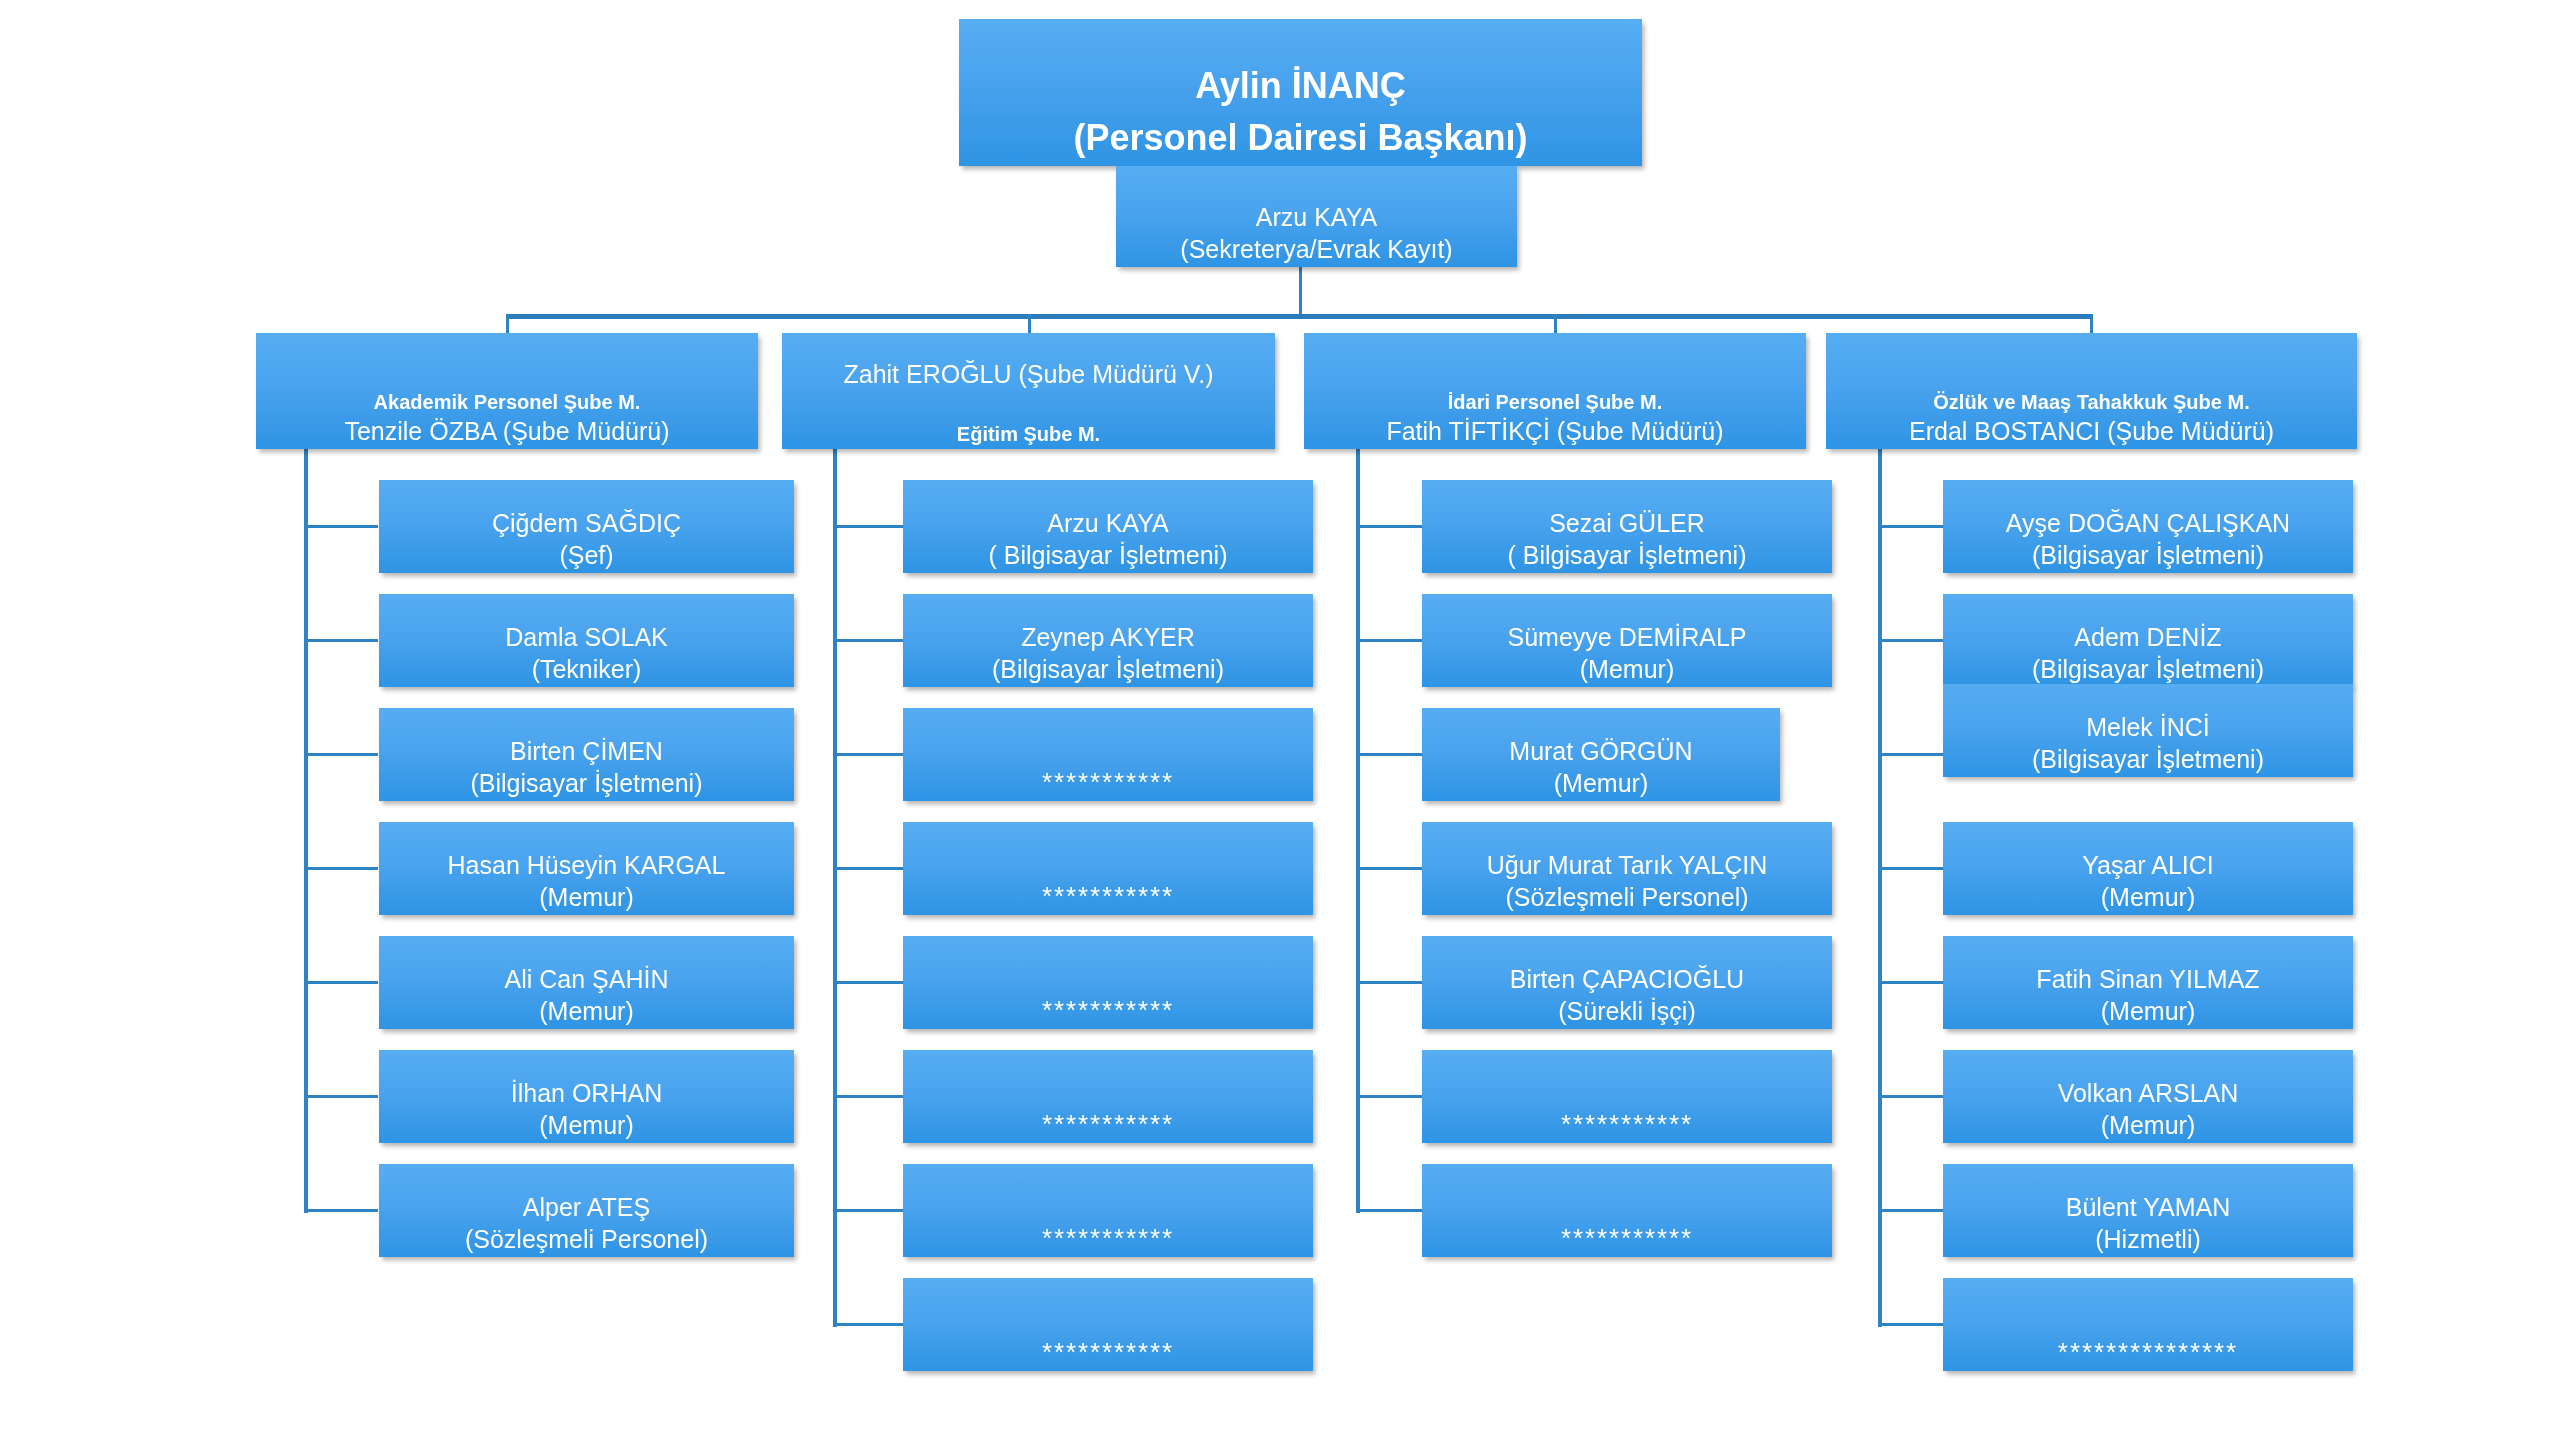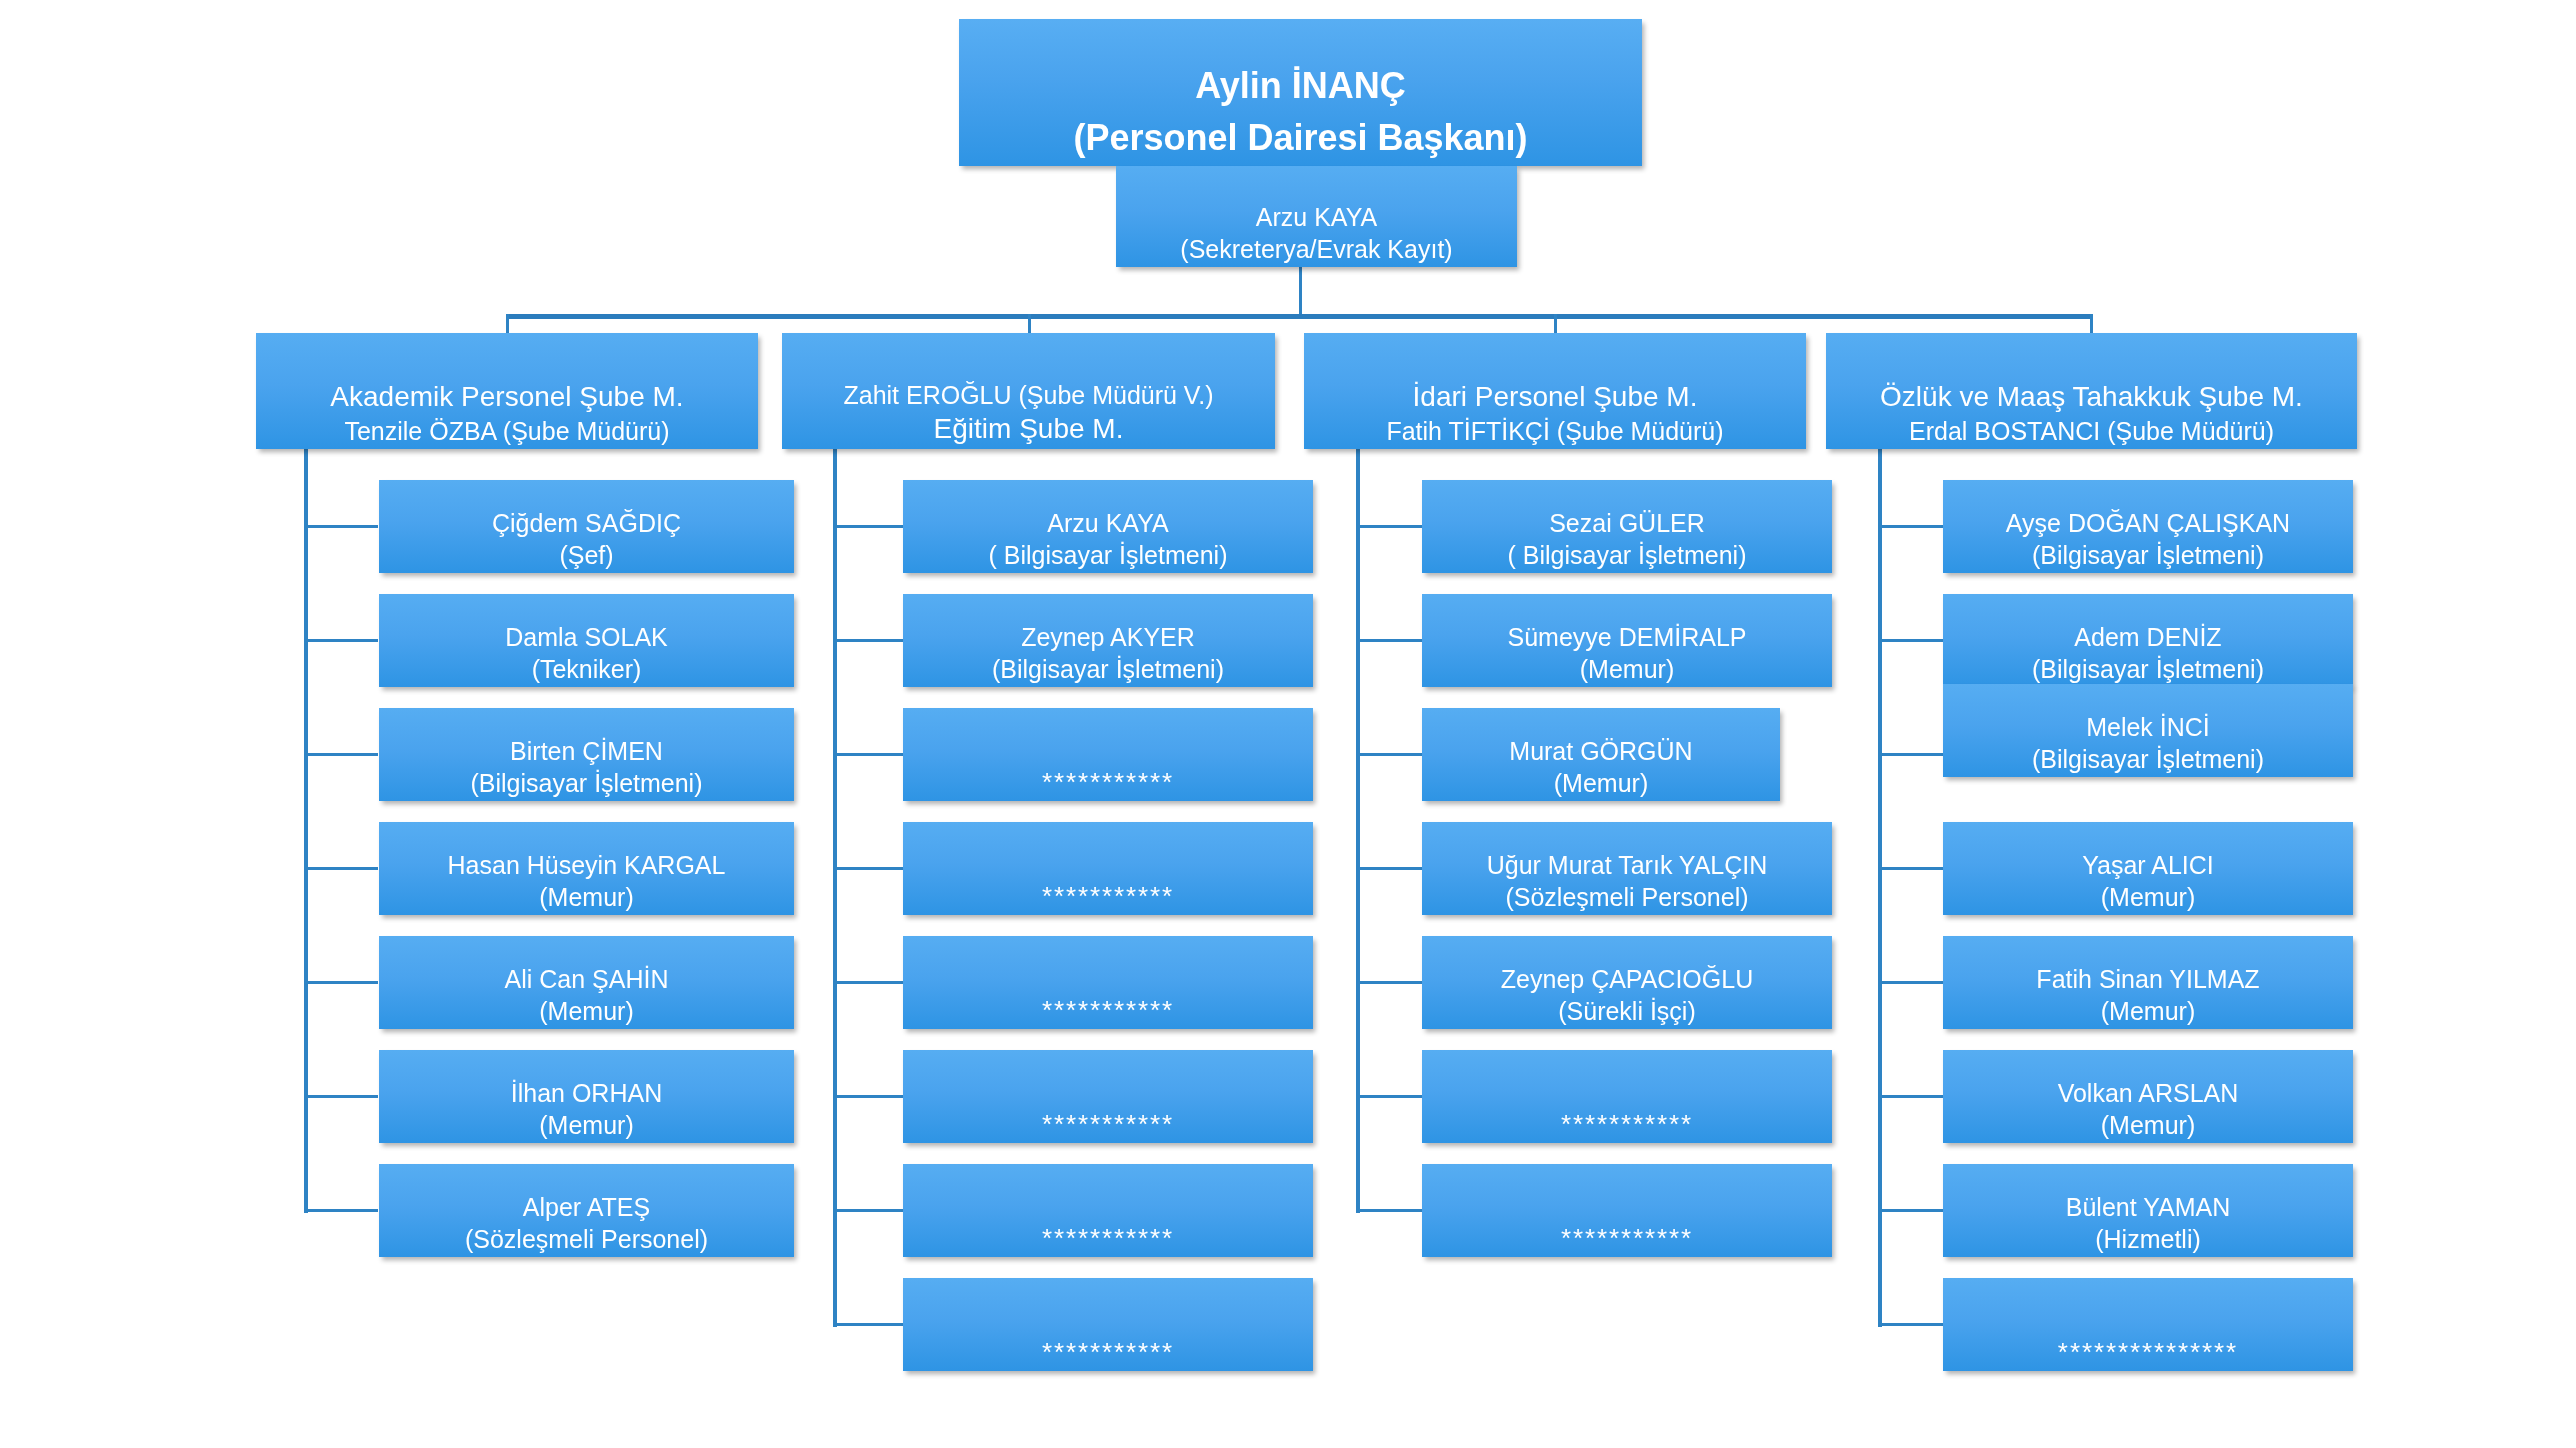--- a/index.html
+++ b/index.html
@@ -39,21 +39,21 @@
   .node .ln { display: block; width: 100%; }
 
   .node.root {
     background: linear-gradient(180deg, #58aef3 0%, #4aa3ee 40%, #2e94e4 100%);
     font-weight: bold;
     font-size: 36px;
     line-height: 1.45;
   }
   .node.assistant { font-size: 25px; }
   .node.dept { font-size: 25px; }
-  .node.dept .ln.title { font-weight: normal; font-size: 28px; }
+  .node.dept .ln.title { font-weight: bold; font-size: 20px; margin-top: 32px; }
   .node.staff { font-size: 25px; }
   .node.staff .ln.masked { letter-spacing: 1.9px; font-size: 26px; }
 
   
   .conn {
     position: absolute;
     background: #2e83c4;
     z-index: 1;
   }
   .conn.v { width: 2.9px; }
@@ -179,21 +179,21 @@
       <span class="ln">Murat GÖRGÜN</span>
       <span class="ln">(Memur)</span>
     </div>
     <div class="conn stub" style="left: 1356px; top: 867px; width: 66px; height: 2.9px;"></div>
     <div class="node staff" style="left: 1422px; top: 822px; width: 410px; height: 93px;">
       <span class="ln">Uğur Murat Tarık YALÇIN</span>
       <span class="ln">(Sözleşmeli Personel)</span>
     </div>
     <div class="conn stub" style="left: 1356px; top: 981px; width: 66px; height: 2.9px;"></div>
     <div class="node staff" style="left: 1422px; top: 936px; width: 410px; height: 93px;">
-      <span class="ln">Zeynep ÇAPACIOĞLU</span>
+      <span class="ln">Birten ÇAPACIOĞLU</span>
       <span class="ln">(Sürekli İşçi)</span>
     </div>
     <div class="conn stub" style="left: 1356px; top: 1095px; width: 66px; height: 2.9px;"></div>
     <div class="node staff" style="left: 1422px; top: 1050px; width: 410px; height: 93px;">
       <span class="ln masked">***********</span>
     </div>
     <div class="conn stub" style="left: 1356px; top: 1209px; width: 66px; height: 2.9px;"></div>
     <div class="node staff" style="left: 1422px; top: 1164px; width: 410px; height: 93px;">
       <span class="ln masked">***********</span>
     </div>

